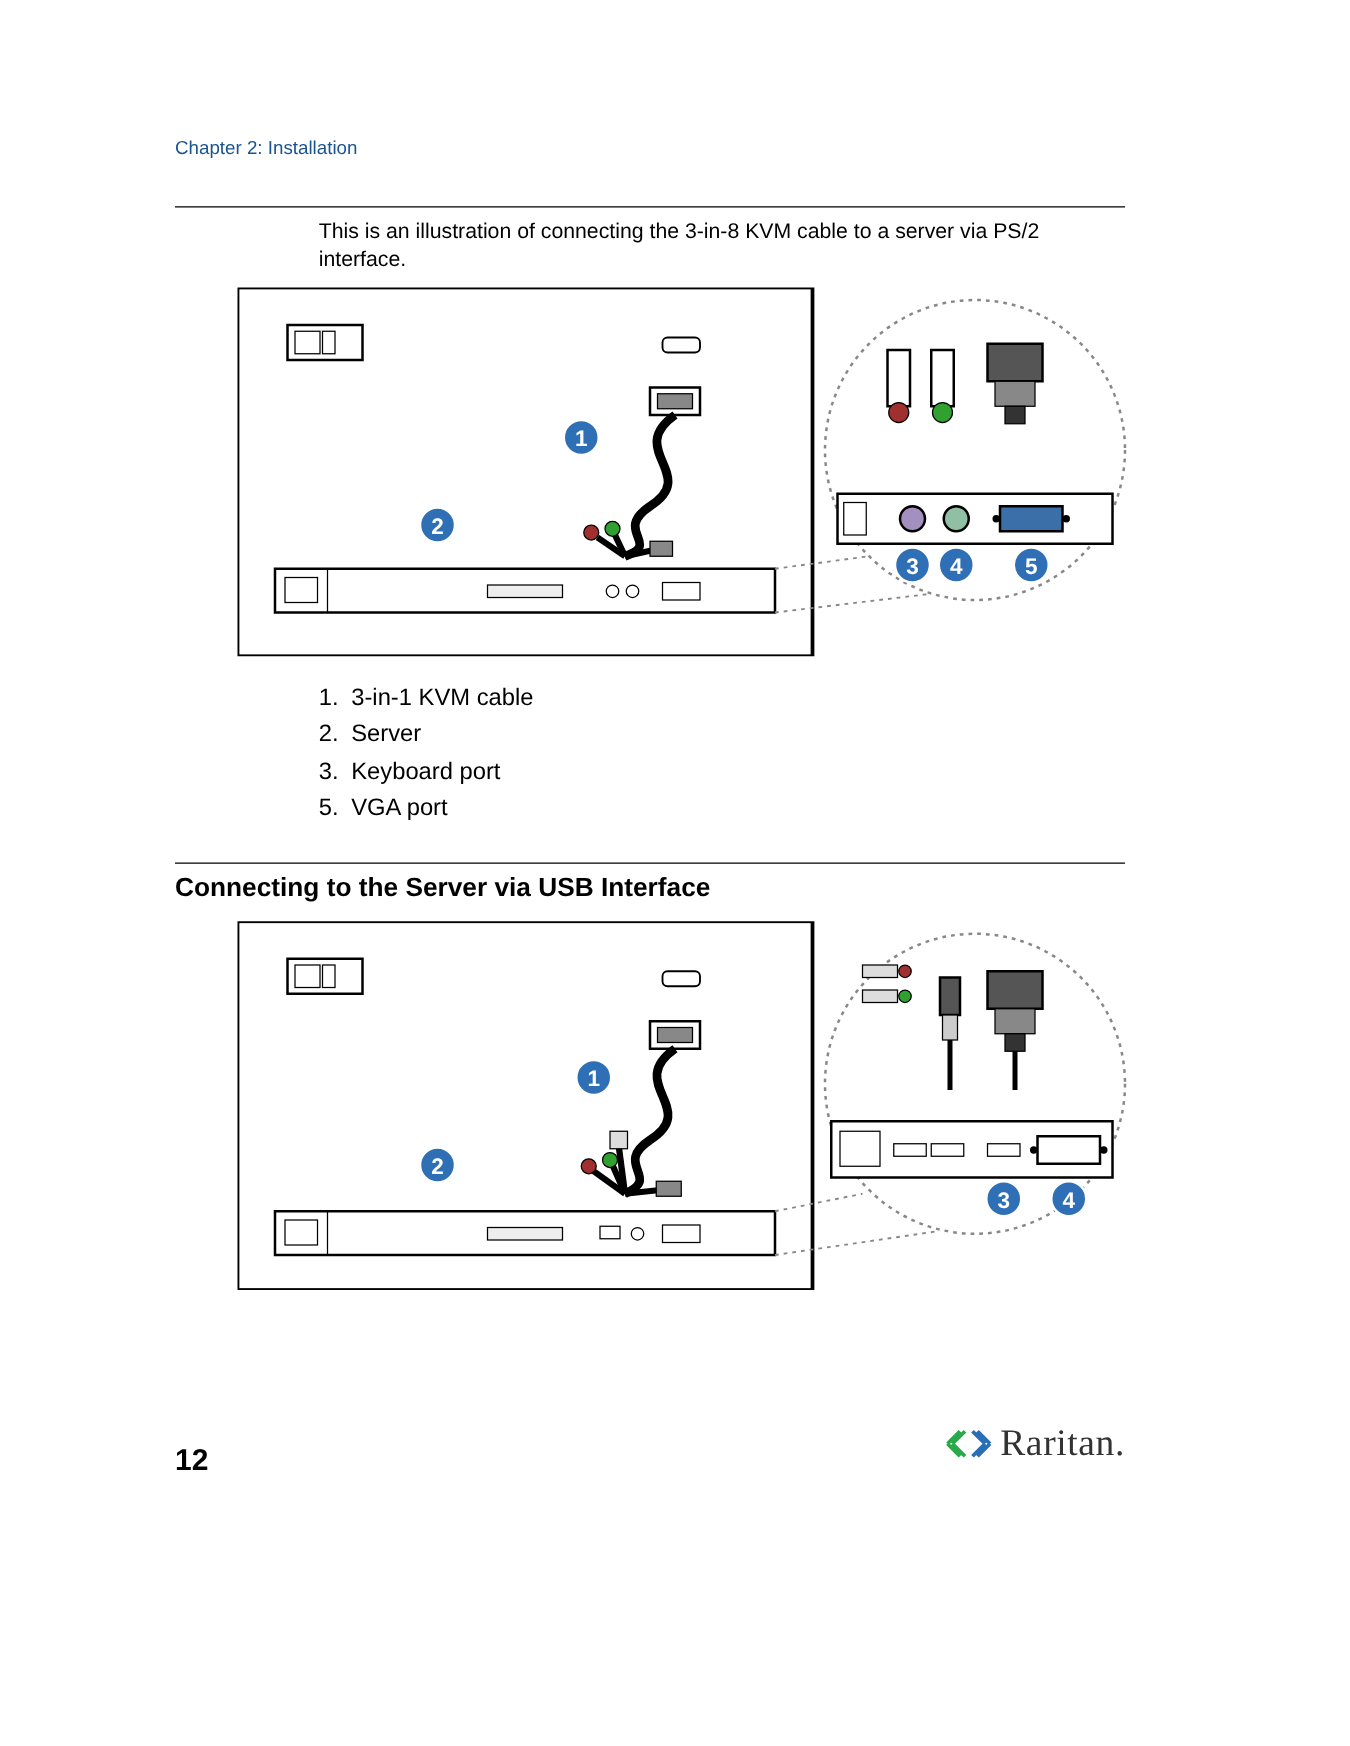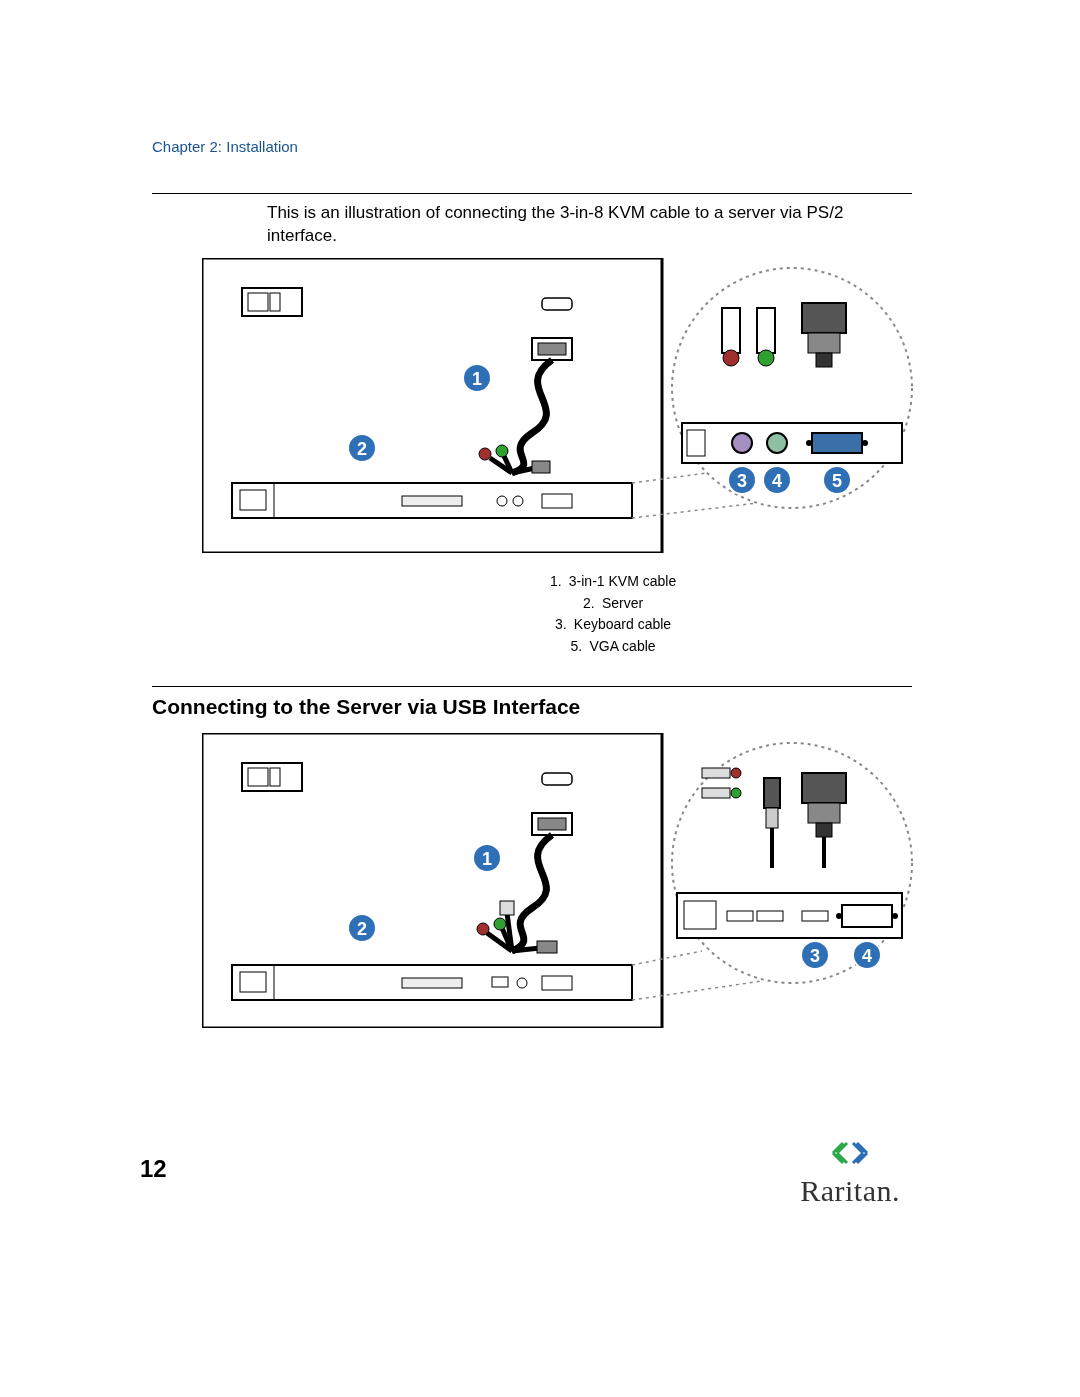--- a/index.html
+++ b/index.html
@@ -7,24 +7,23 @@
     padding: 0;
     font-family: Arial, Helvetica, sans-serif;
     background: #fff;
     width: 1080px;
     height: 1397px;
     position: relative;
     color: #000;
   }
   .page {
     position: absolute;
-    left: 152px;
+    left: 140px;
     top: 110px;
     width: 800px;
-    margin-top: 28px;
   }
   .chapter-label {
     color: #1a5490;
     font-size: 15px;
     margin-bottom: 38px;
   }
   .rule {
     border: none;
     border-top: 1.5px solid #000;
     margin: 0 0 8px 0;
@@ -40,45 +39,43 @@
     line-height: 1.35;
     margin-left: 115px;
     width: 610px;
     margin-bottom: 10px;
   }
   .diagram {
     margin-left: 50px;
     margin-bottom: 14px;
   }
   .list {
-    font-size: 14px;
+    font-size: 19px;
     line-height: 1.55;
     margin-left: 115px;
     margin-bottom: 28px;
-    text-align: center;
   }
   .list-row span.num {
     display: inline-block;
     width: 26px;
   }
   .page-number {
     position: absolute;
     left: 140px;
     top: 1155px;
     font-weight: bold;
     font-size: 24px;
   }
   .brand {
     position: absolute;
     right: 180px;
     top: 1138px;
     display: flex;
     align-items: center;
     gap: 6px;
-    flex-direction: column;
   }
   .brand-text {
     font-family: Georgia, 'Times New Roman', serif;
     font-size: 30px;
     letter-spacing: 0.5px;
     color: #333;
   }
   
   .badge {
     fill: #2f6fb5;
@@ -182,22 +179,22 @@
       <g>
         <circle class="badge" cx="635" cy="222" r="14"></circle>
         <text class="badge-text" x="635" y="223">5</text>
       </g>
     </svg>
   </div>
 
   <div class="list">
     <div class="list-row"><span class="num">1.</span><span>3-in-1 KVM cable</span></div>
     <div class="list-row"><span class="num">2.</span><span>Server</span></div>
-    <div class="list-row"><span class="num">3.</span><span>Keyboard cable</span></div>
-    <div class="list-row"><span class="num">5.</span><span>VGA cable</span></div>
+    <div class="list-row"><span class="num">3.</span><span>Keyboard port</span></div>
+    <div class="list-row"><span class="num">5.</span><span>VGA port</span></div>
   </div>
 
   <hr class="rule">
   <div class="section-heading">Connecting to the Server via USB Interface</div>
 
   <div class="diagram">
     <svg width="720" height="295" viewBox="0 0 720 295">
       <rect x="0" y="0" width="460" height="295" fill="#fff" stroke="#000" stroke-width="3"></rect>
       <rect x="40" y="30" width="60" height="28" fill="#fff" stroke="#000" stroke-width="2"></rect>
       <rect x="46" y="35" width="20" height="18" fill="#fff" stroke="#000"></rect>

